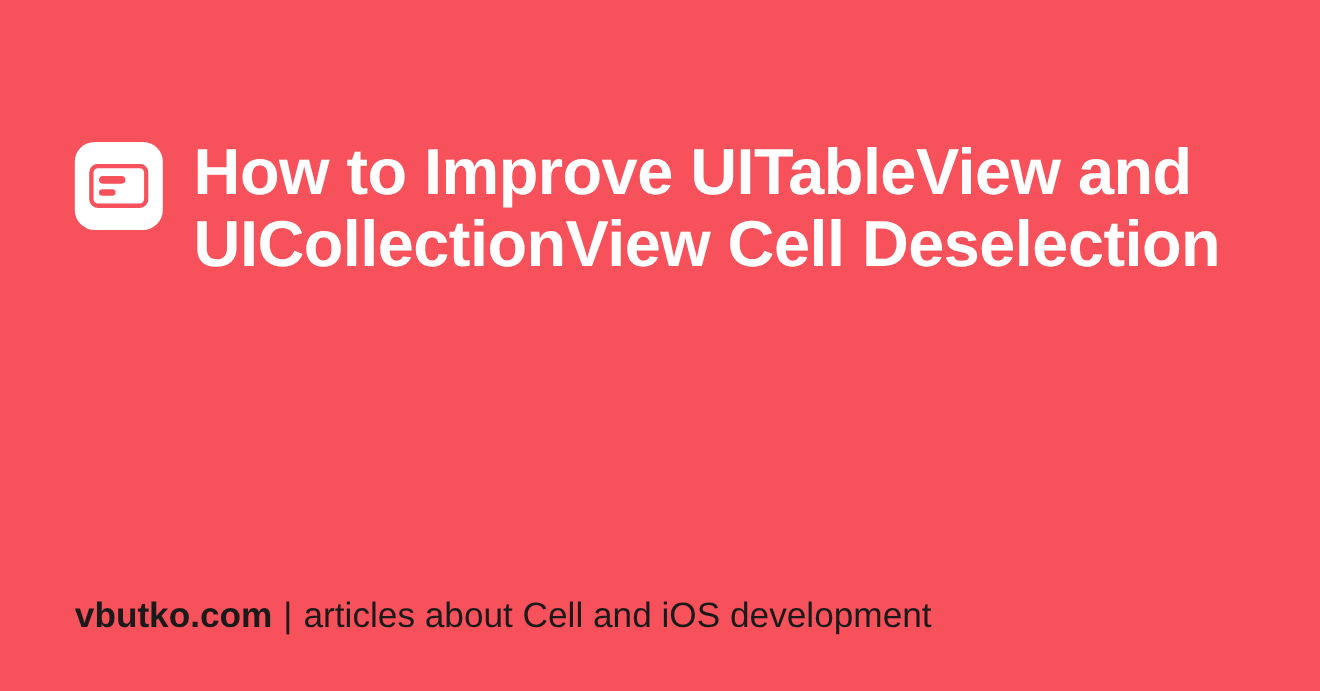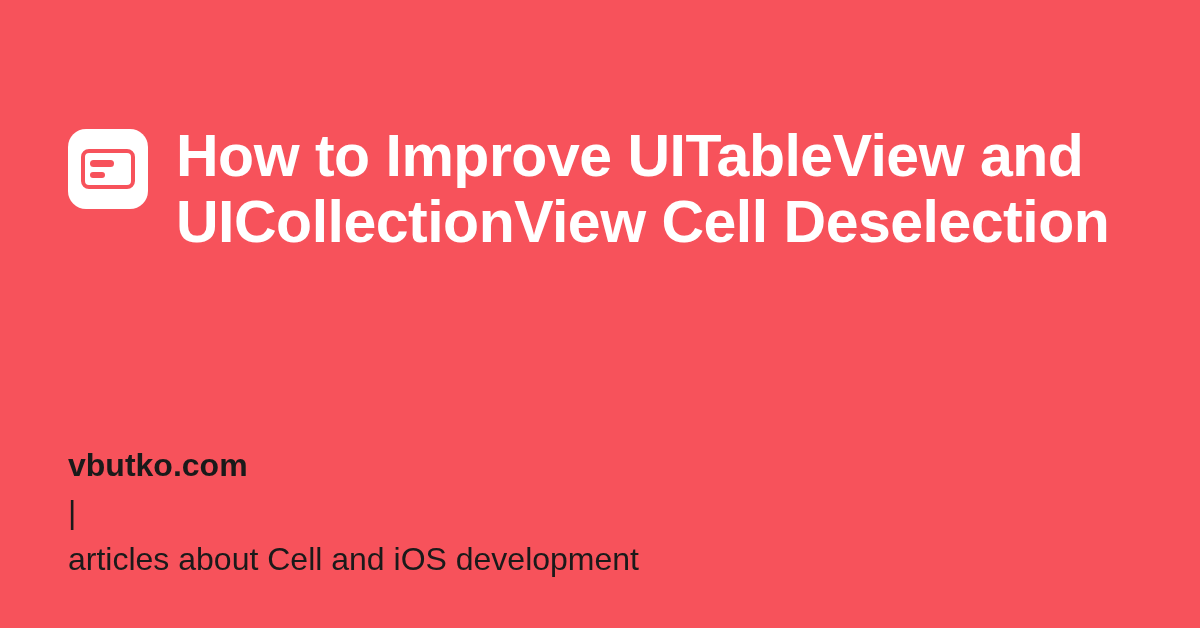--- a/index.html
+++ b/index.html
@@ -51,21 +51,20 @@
       line-height: 1.12;
       letter-spacing: -0.5px;
     }
     .footer {
       color: #000000;
       font-size: 32px;
       font-weight: 400;
       display: flex;
       align-items: baseline;
       gap: 10px;
-      flex-direction: column;
     }
     .site-name {
       font-weight: 700;
       color: #1a1a1a;
     }
     .tagline-sep {
       color: #1a1a1a;
       font-weight: 400;
     }
     .tagline {

